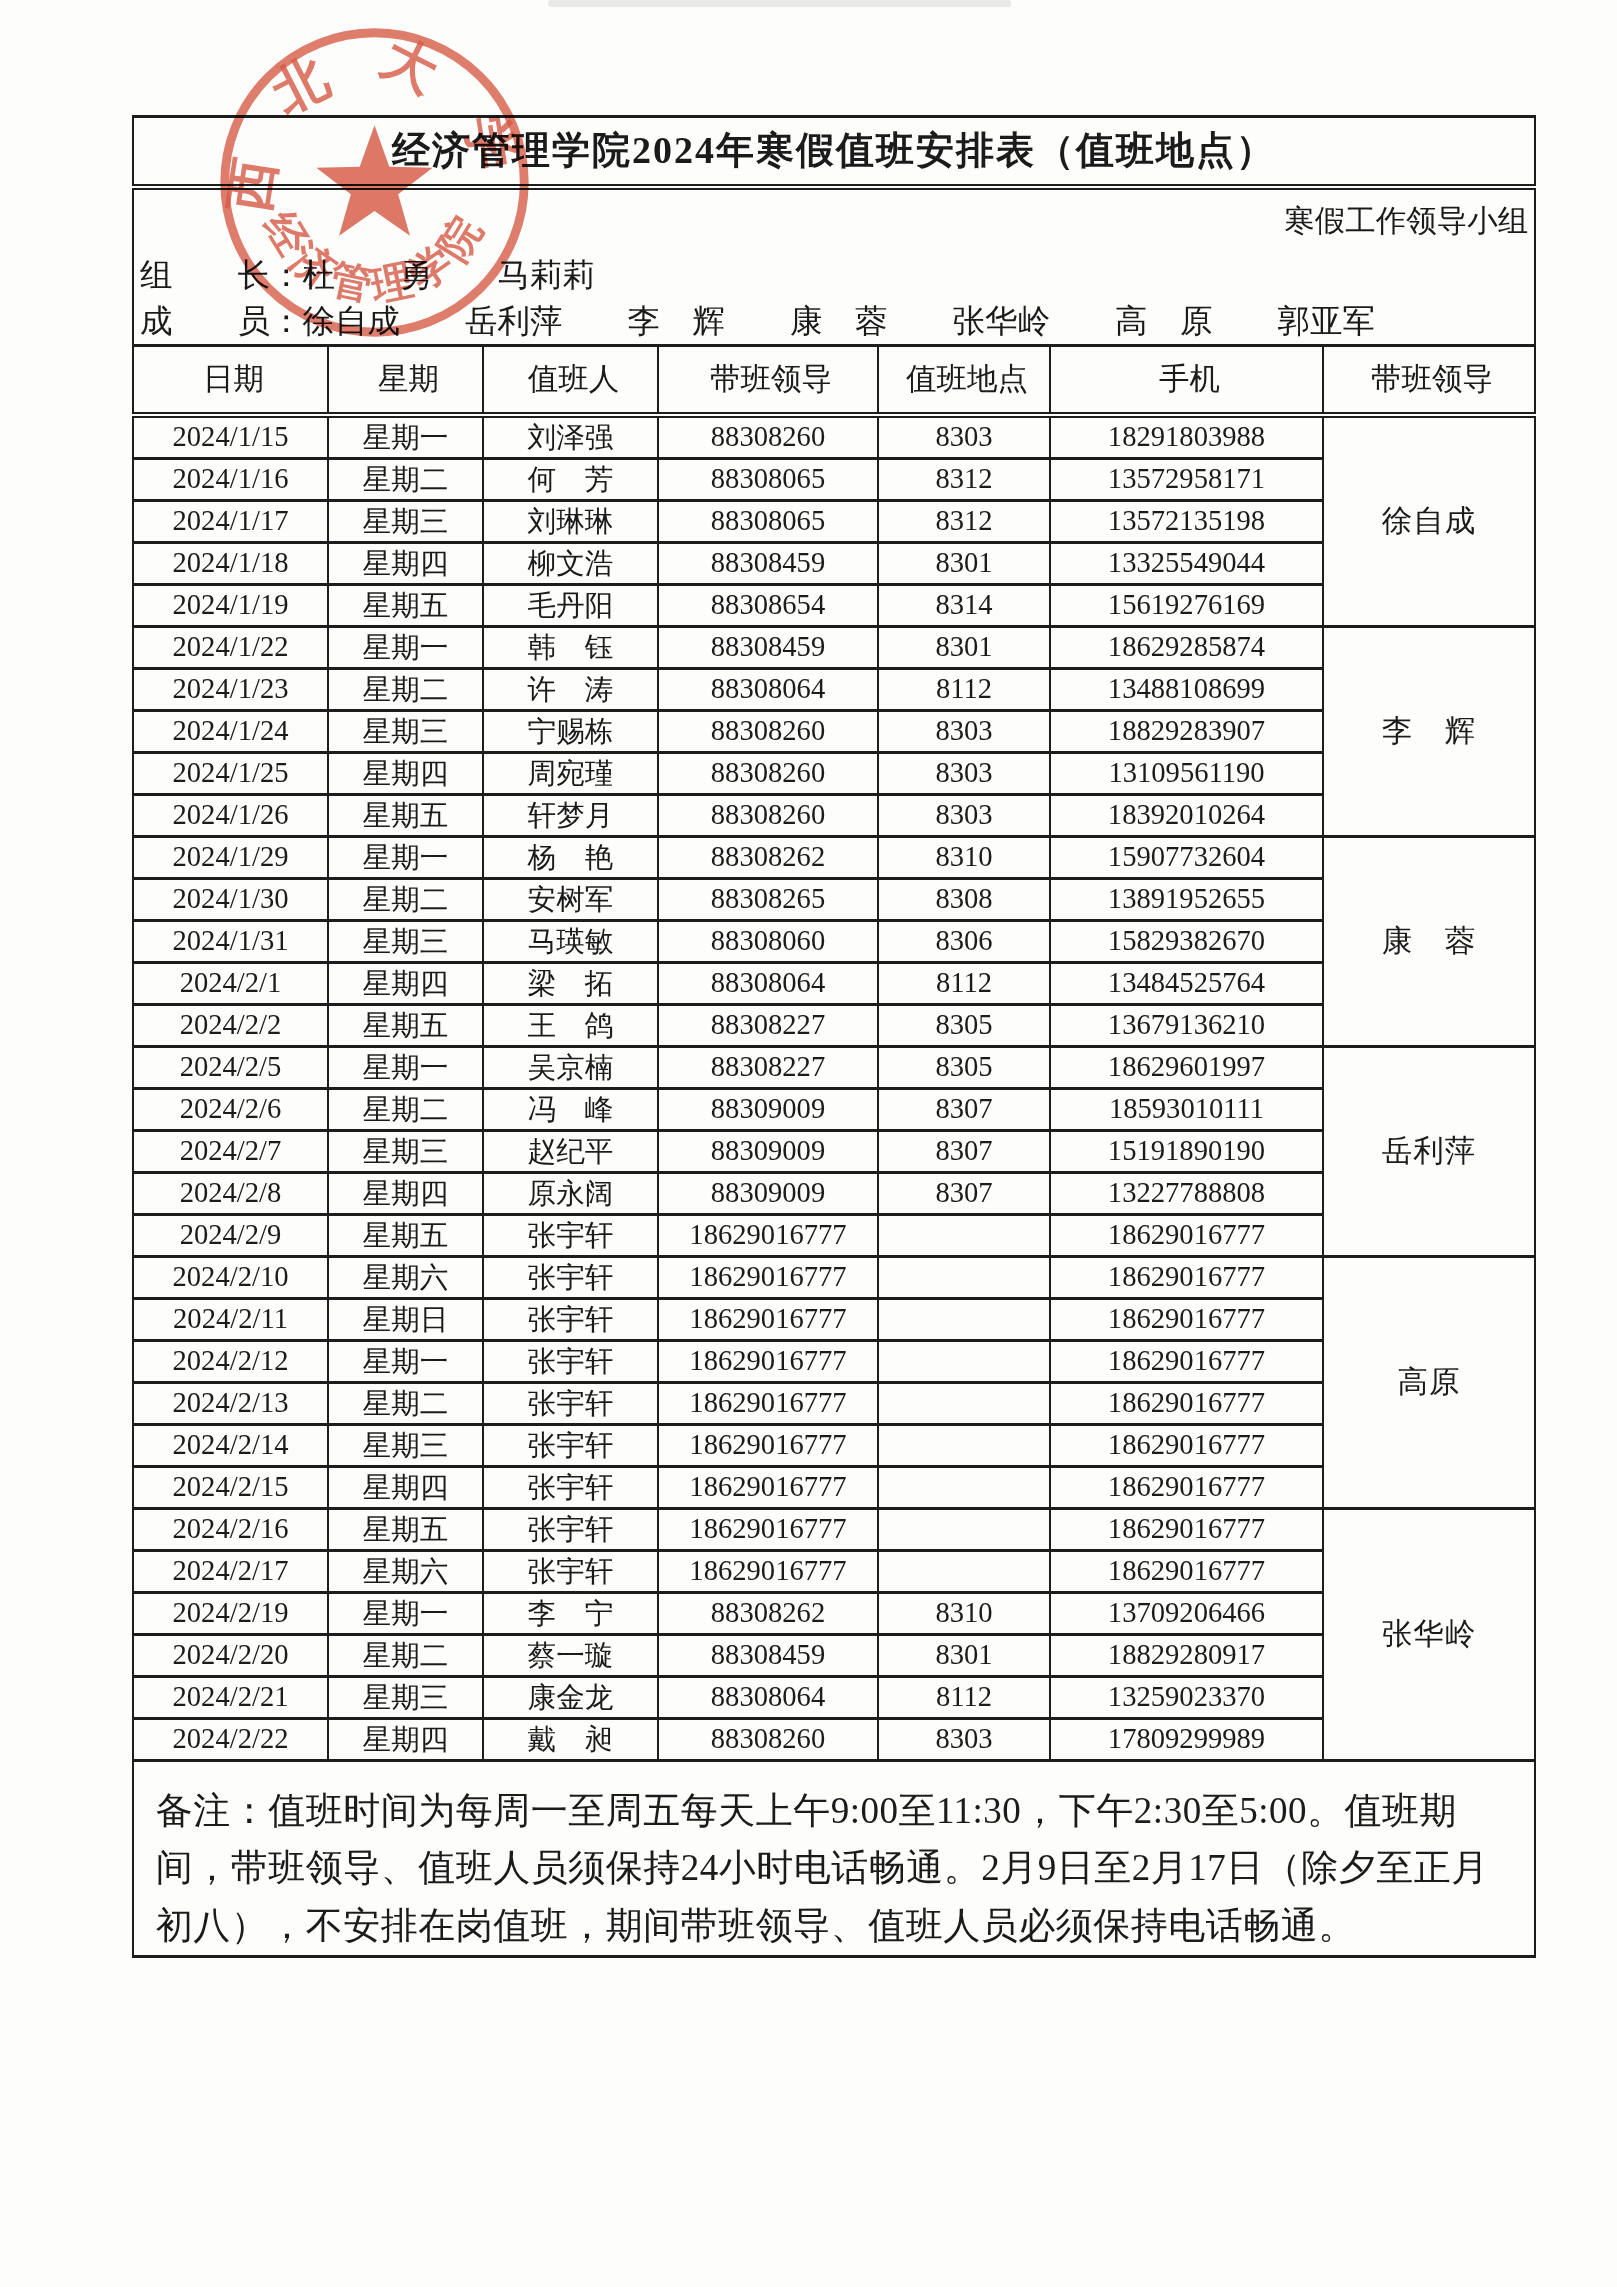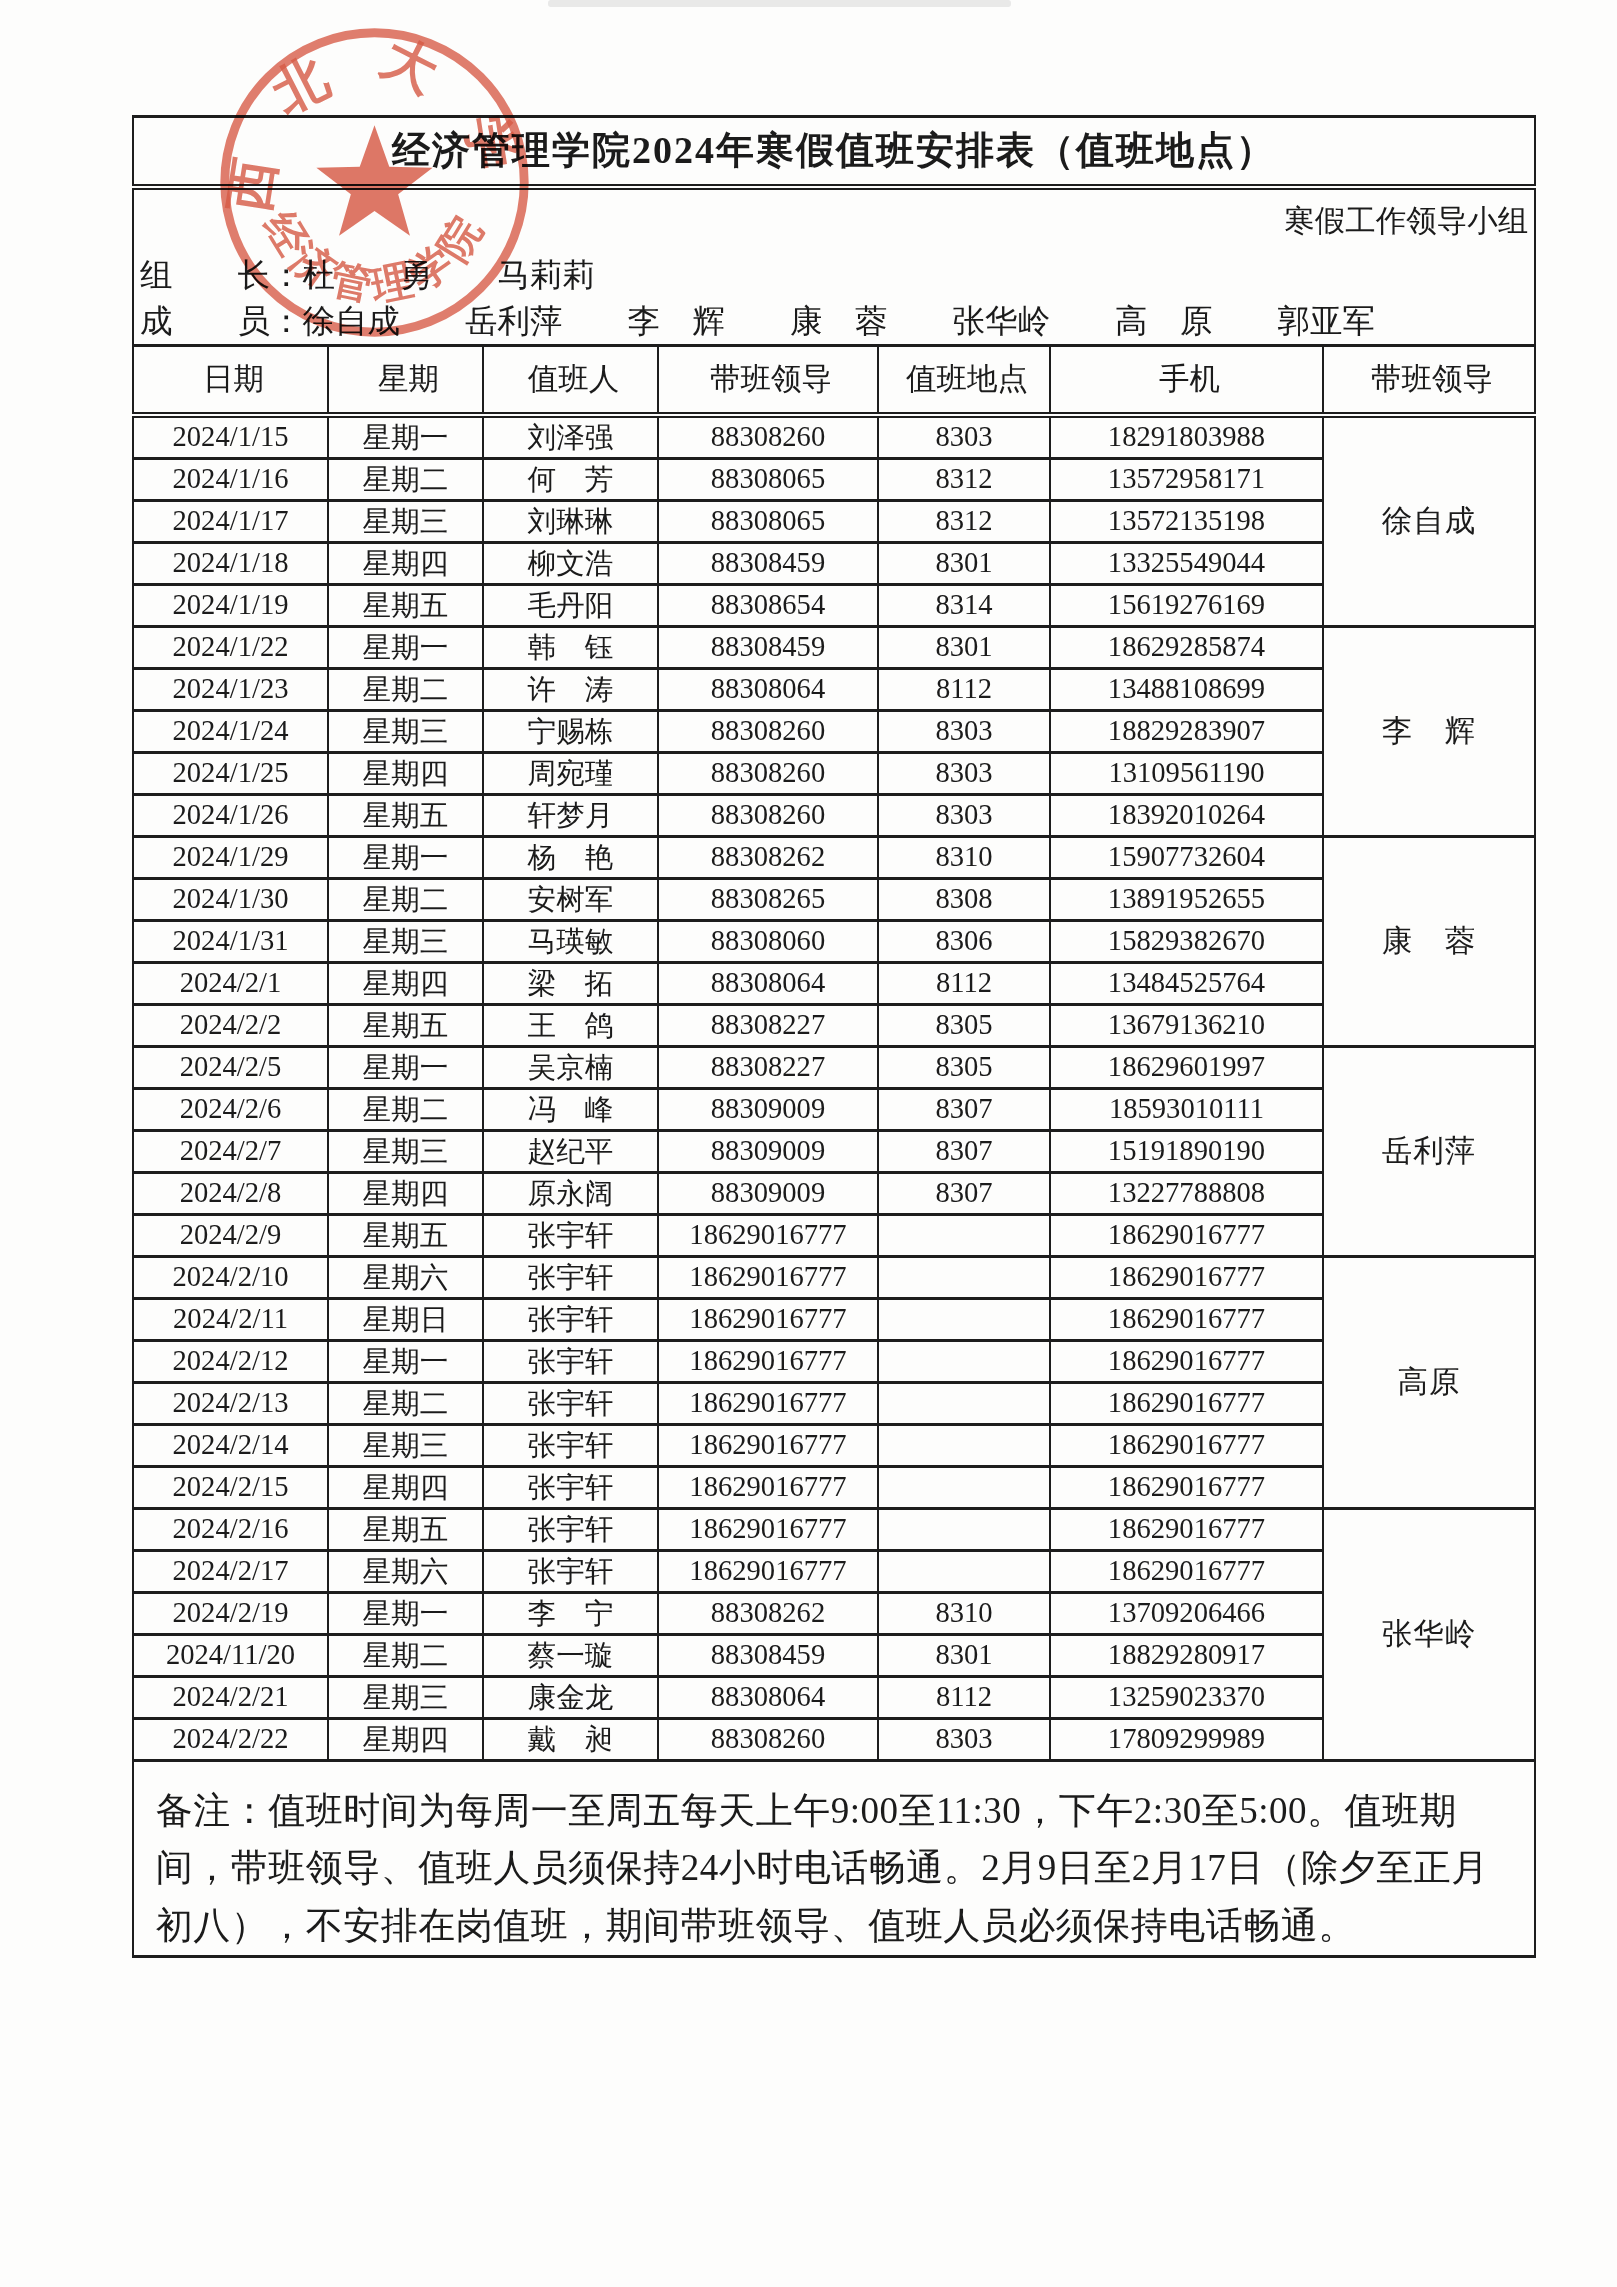--- a/index.html
+++ b/index.html
@@ -335,21 +335,21 @@
         </tr>
         <tr>
           <td>2024/2/19</td>
           <td>星期一</td>
           <td>李　宁</td>
           <td>88308262</td>
           <td>8310</td>
           <td>13709206466</td>
         </tr>
         <tr>
-          <td>2024/11/20</td>
+          <td>2024/2/20</td>
           <td>星期二</td>
           <td>蔡一璇</td>
           <td>88308459</td>
           <td>8301</td>
           <td>18829280917</td>
         </tr>
         <tr>
           <td>2024/2/21</td>
           <td>星期三</td>
           <td>康金龙</td>

